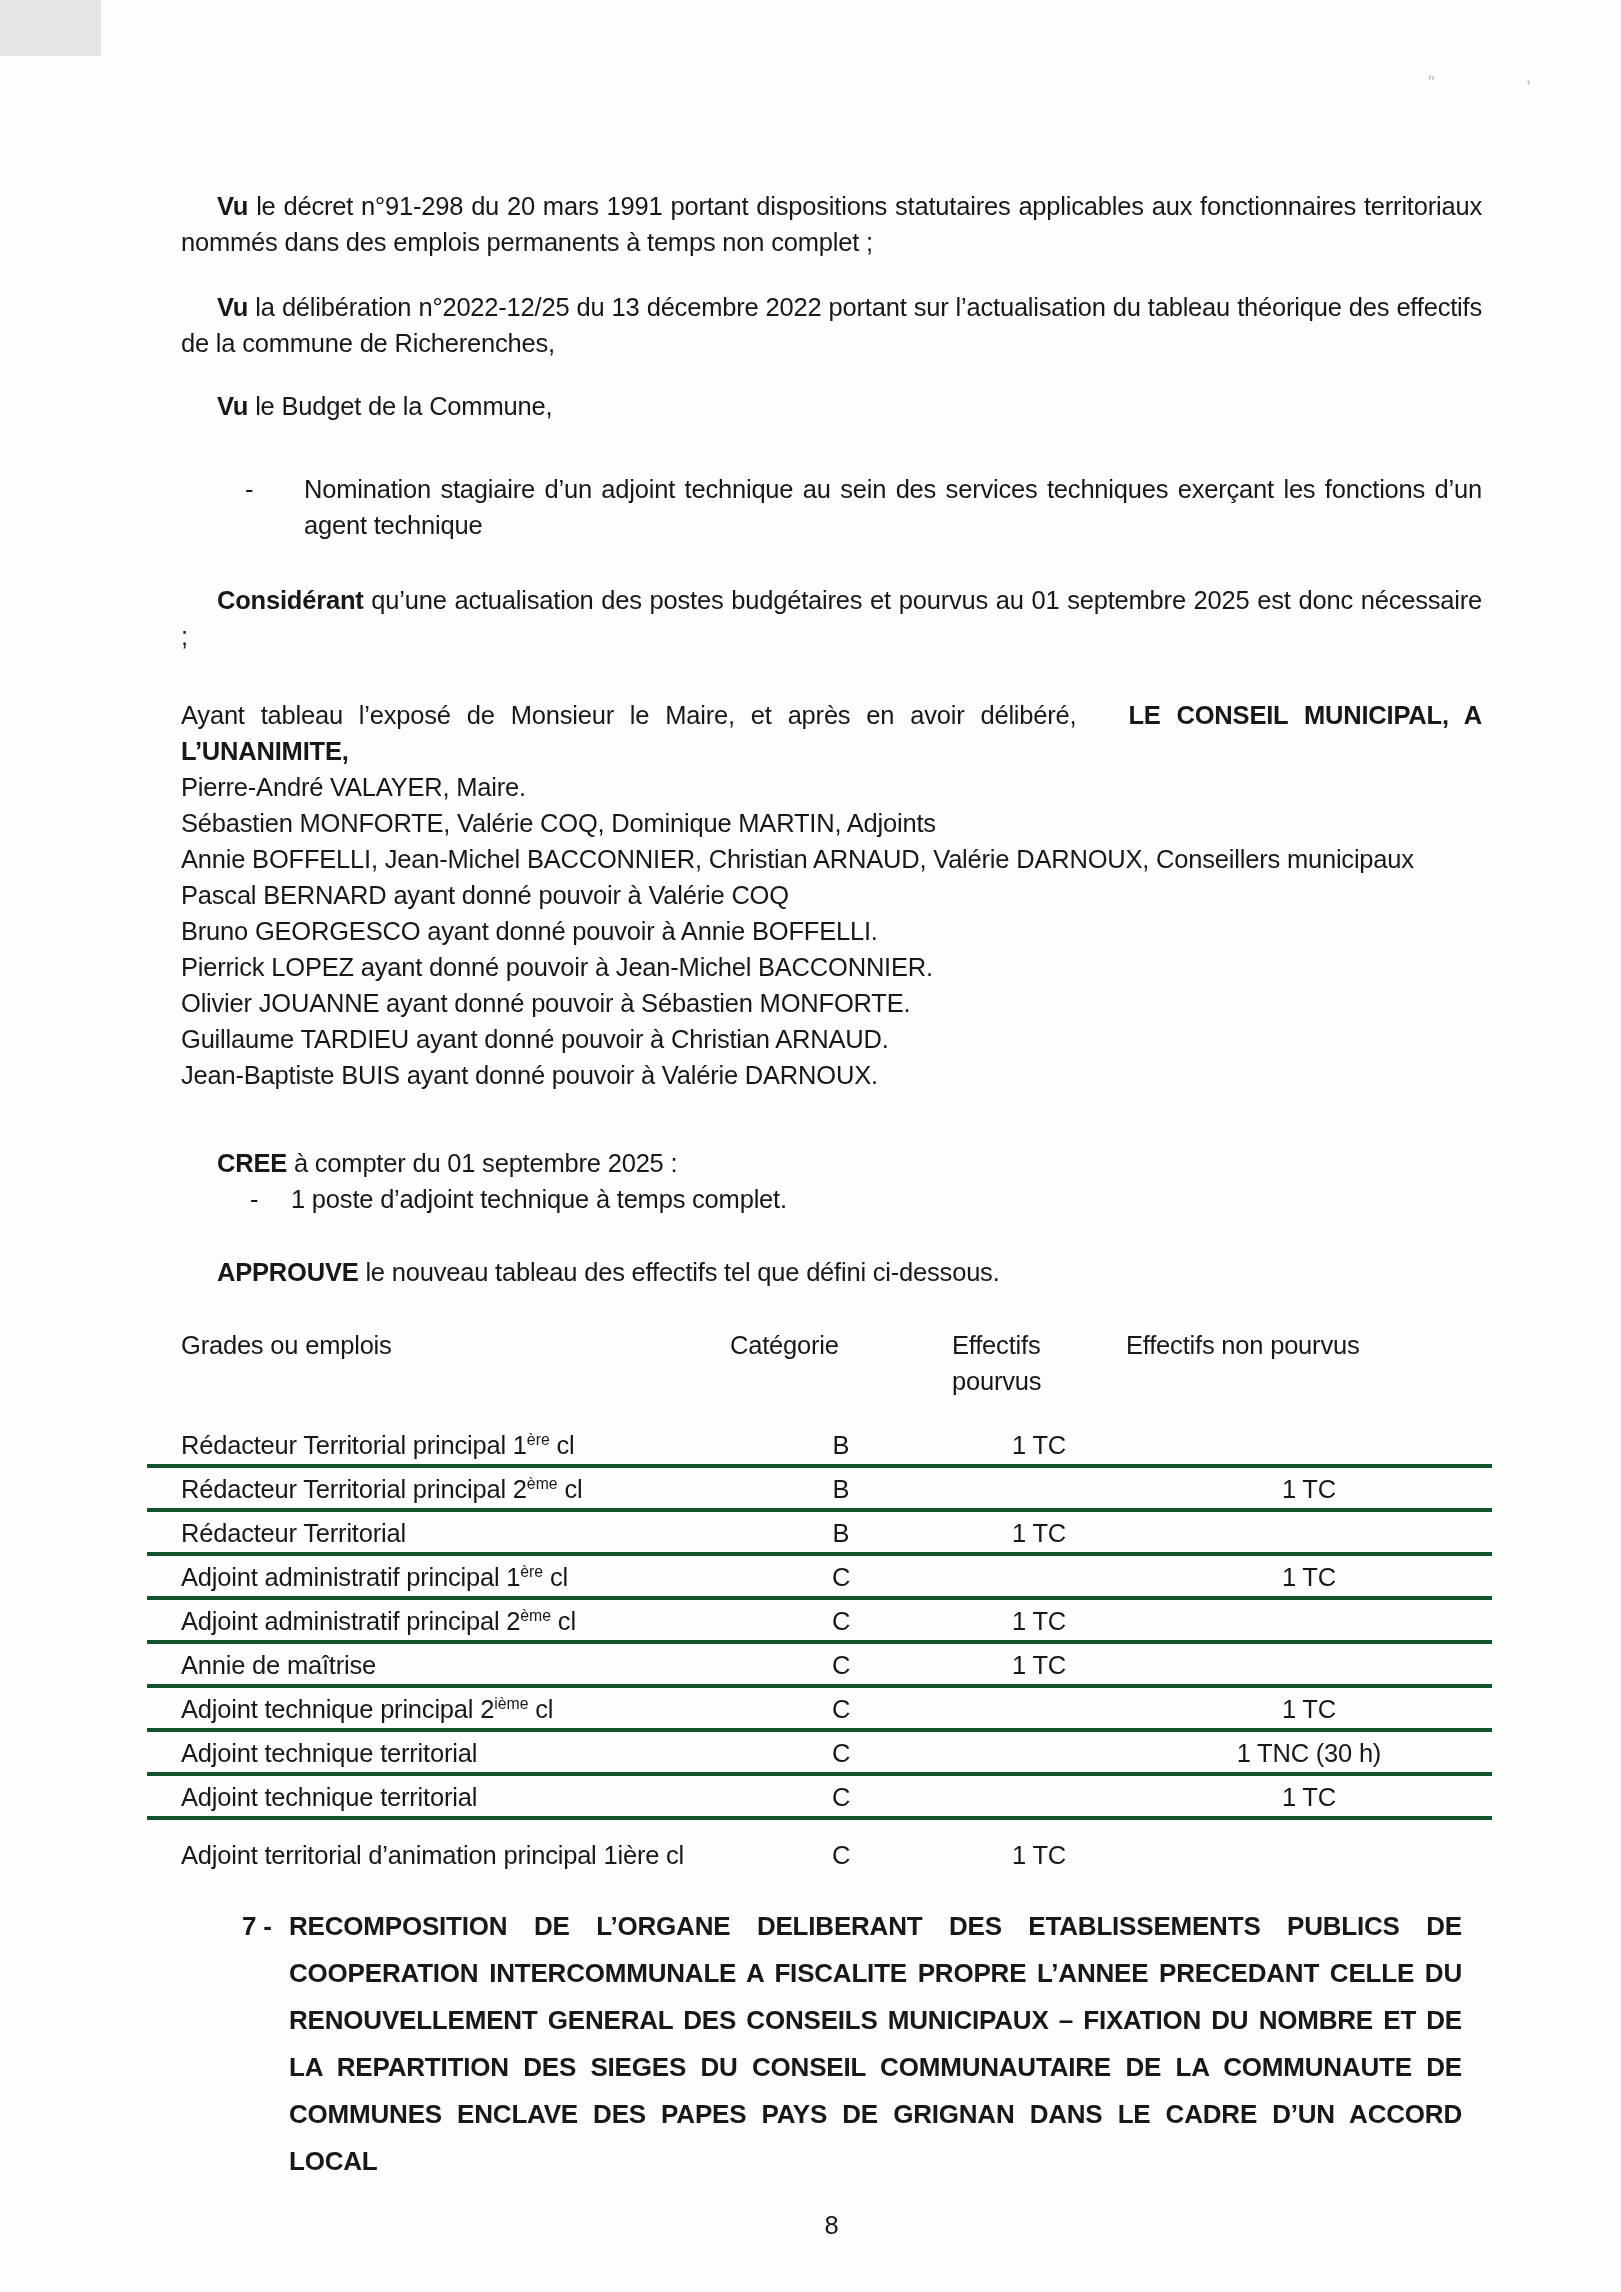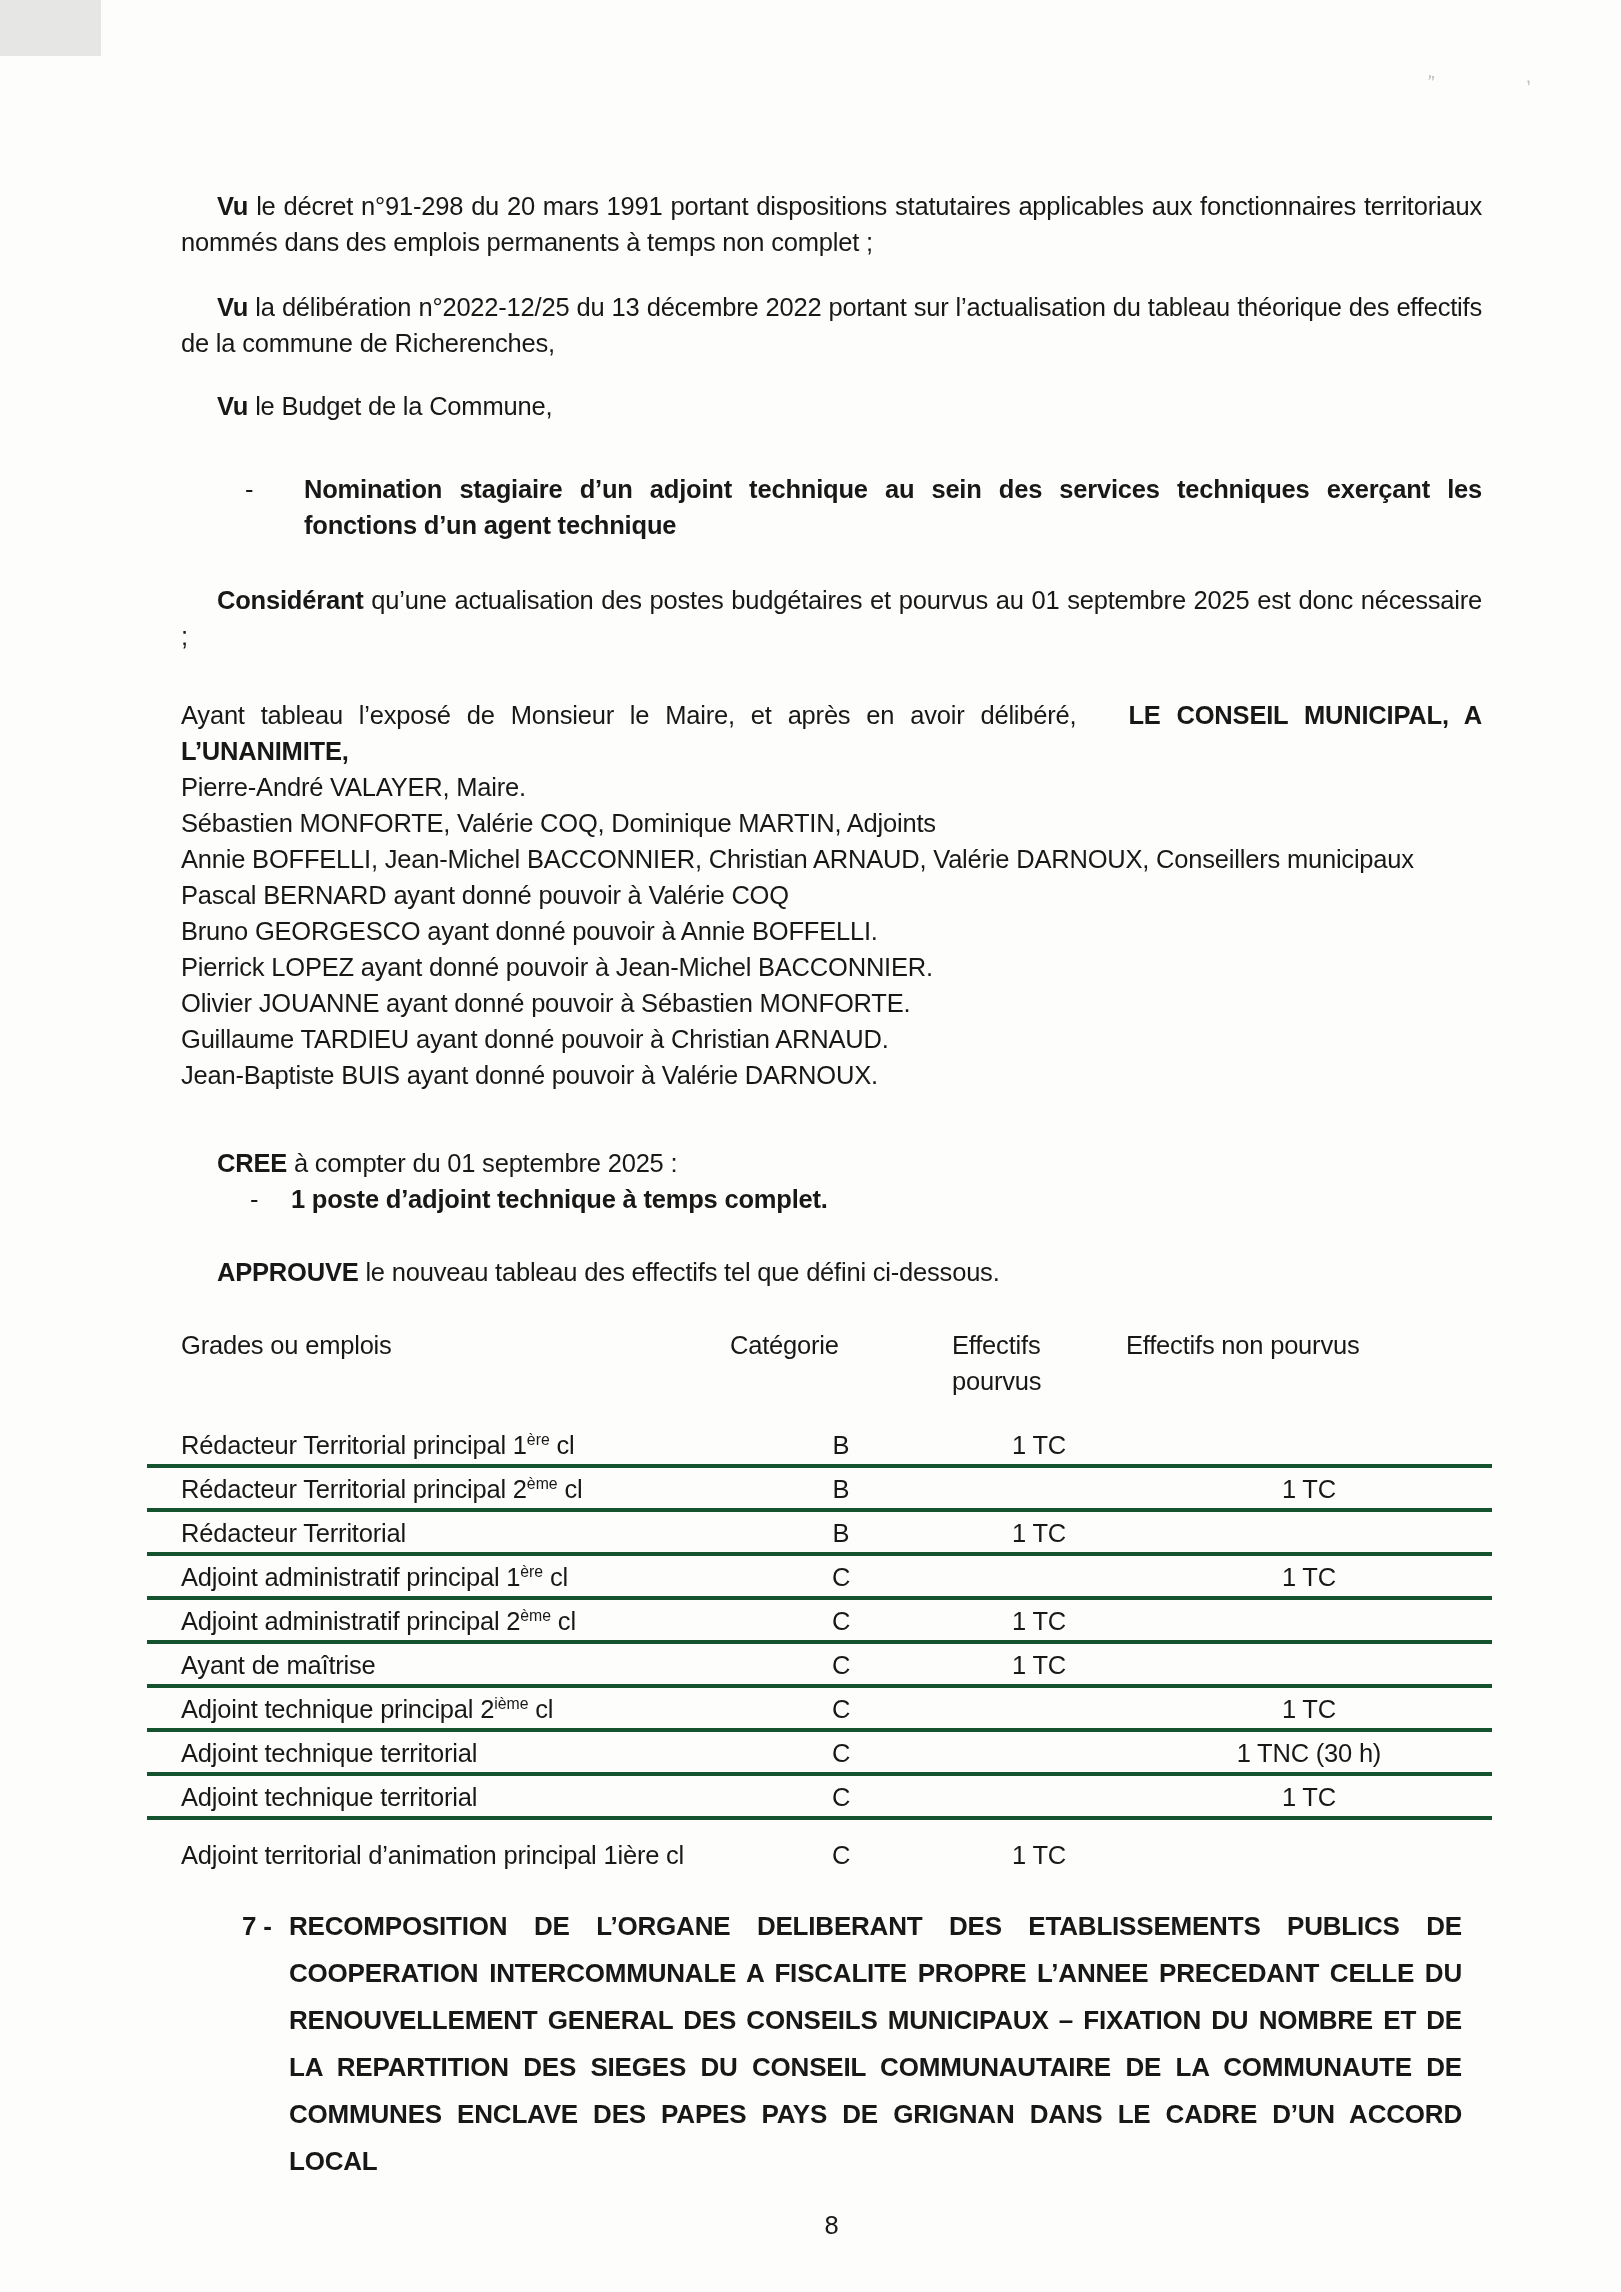--- a/index.html
+++ b/index.html
@@ -44,21 +44,20 @@
   .hang-item {
     display: flex;
     margin-left: 64px;
   }
   .hang-item .dash {
     flex: 0 0 59px;
   }
   .hang-item .itxt {
     flex: 1 1 auto;
     text-align: justify;
-    font-weight: bold;
   }
 
   .council-line { white-space: nowrap; }
 
   
   .table {
     margin-left: -34px;   
     margin-right: -9.8px;
   }
   .thead {
@@ -189,21 +188,21 @@
           <span class="c"></span>
           <span class="c">1 TC</span>
         </div>
         <div class="trow">
           <span>Adjoint administratif principal 2<sup>ème</sup> cl</span>
           <span class="c">C</span>
           <span class="c">1 TC</span>
           <span class="c"></span>
         </div>
         <div class="trow">
-          <span>Ayant de maîtrise</span>
+          <span>Annie de maîtrise</span>
           <span class="c">C</span>
           <span class="c">1 TC</span>
           <span class="c"></span>
         </div>
         <div class="trow">
           <span>Adjoint technique principal 2<sup>ième</sup> cl</span>
           <span class="c">C</span>
           <span class="c"></span>
           <span class="c">1 TC</span>
         </div>

